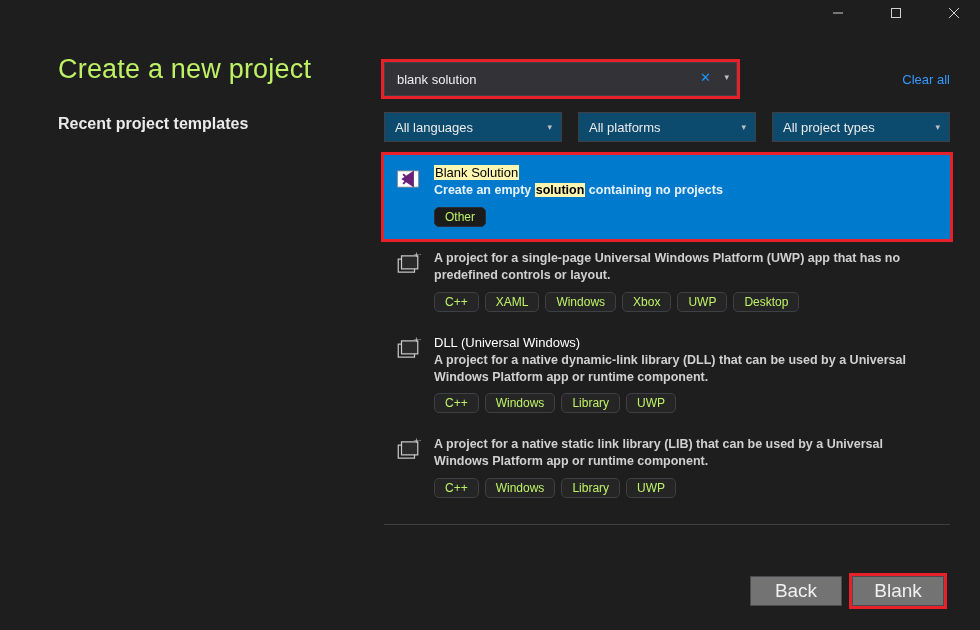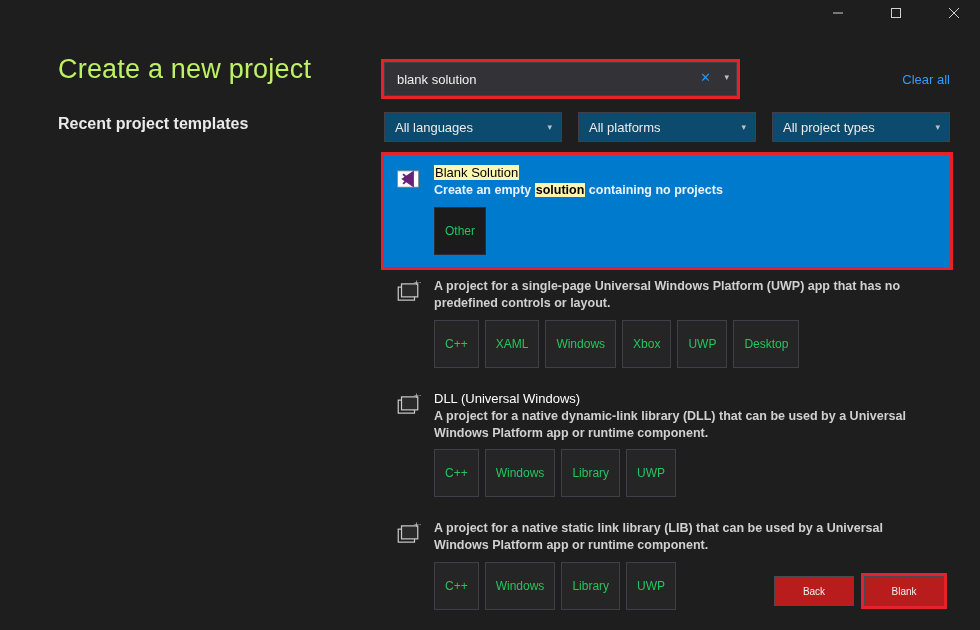--- a/index.html
+++ b/index.html
@@ -155,50 +155,50 @@
     .result.selected .result-desc { color: #e8f3ff; }
     mark {
       background: #fdf6b1;
       color: #000;
       padding: 0 1px;
     }
     .tags { display: flex; gap: 6px; flex-wrap: wrap; }
     .tag {
       background: #252526;
       border: 1px solid #3f3f46;
-      border-radius: 0;
-      padding: 16px 10px;
+      border-radius: 5px;
+      padding: 2px 10px;
       font-size: 12px;
-      color: #22c55e;
+      color: #bef264;
     }
     .result.selected .tag {
       background: #1b1b1c;
       border-color: #2c2c32;
     }
     .divider {
       border: none;
       border-top: 1px solid #3f3f3f;
       margin: 14px 0 8px 0;
     }
     .footer {
       position: absolute;
       bottom: 24px;
       right: 36px;
       display: flex;
       gap: 10px;
     }
     .btn {
-      width: 80px;
+      width: 92px;
       height: 30px;
-      background: #b91c1c;
+      background: #737373;
       border: 1px solid #4a4a50;
       display: flex;
       align-items: center;
       justify-content: center;
-      font-size: 10px;
+      font-size: 19px;
       color: #f0f0f0;
       position: relative;
     }
     .btn.primary-frame::after {
       content: "";
       position: absolute;
       inset: -4px;
       border: 3px solid #e8202a;
       pointer-events: none;
     }

